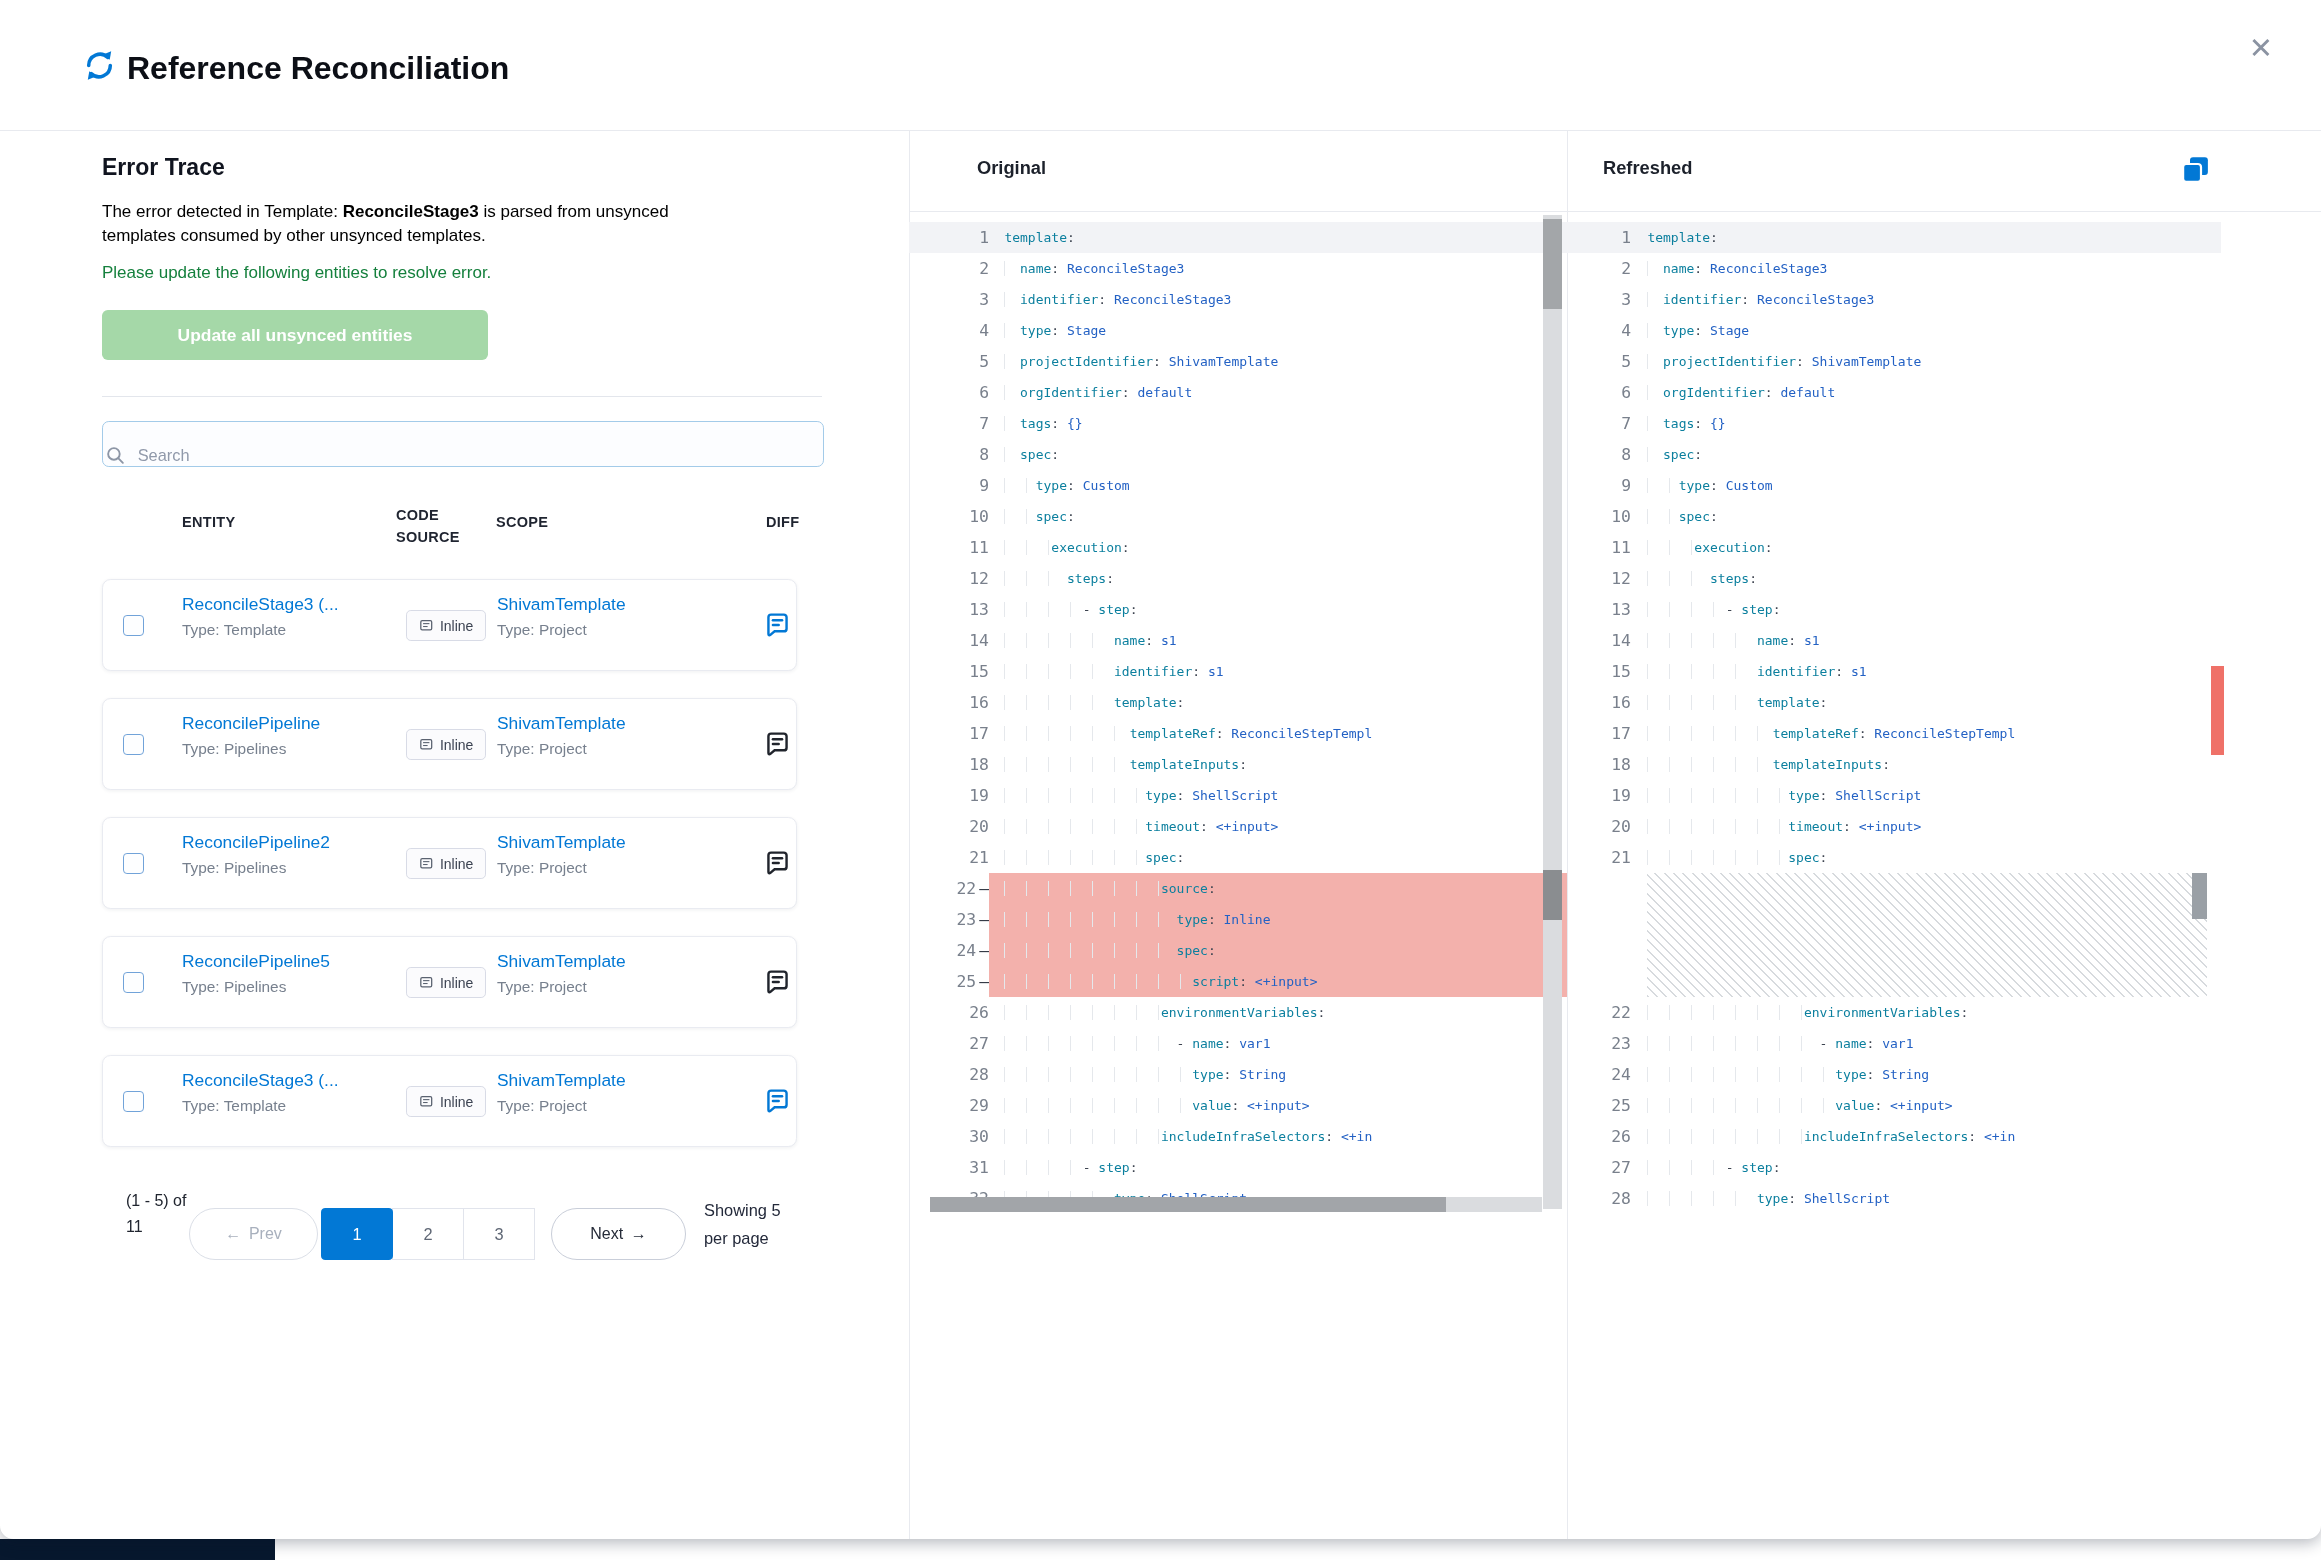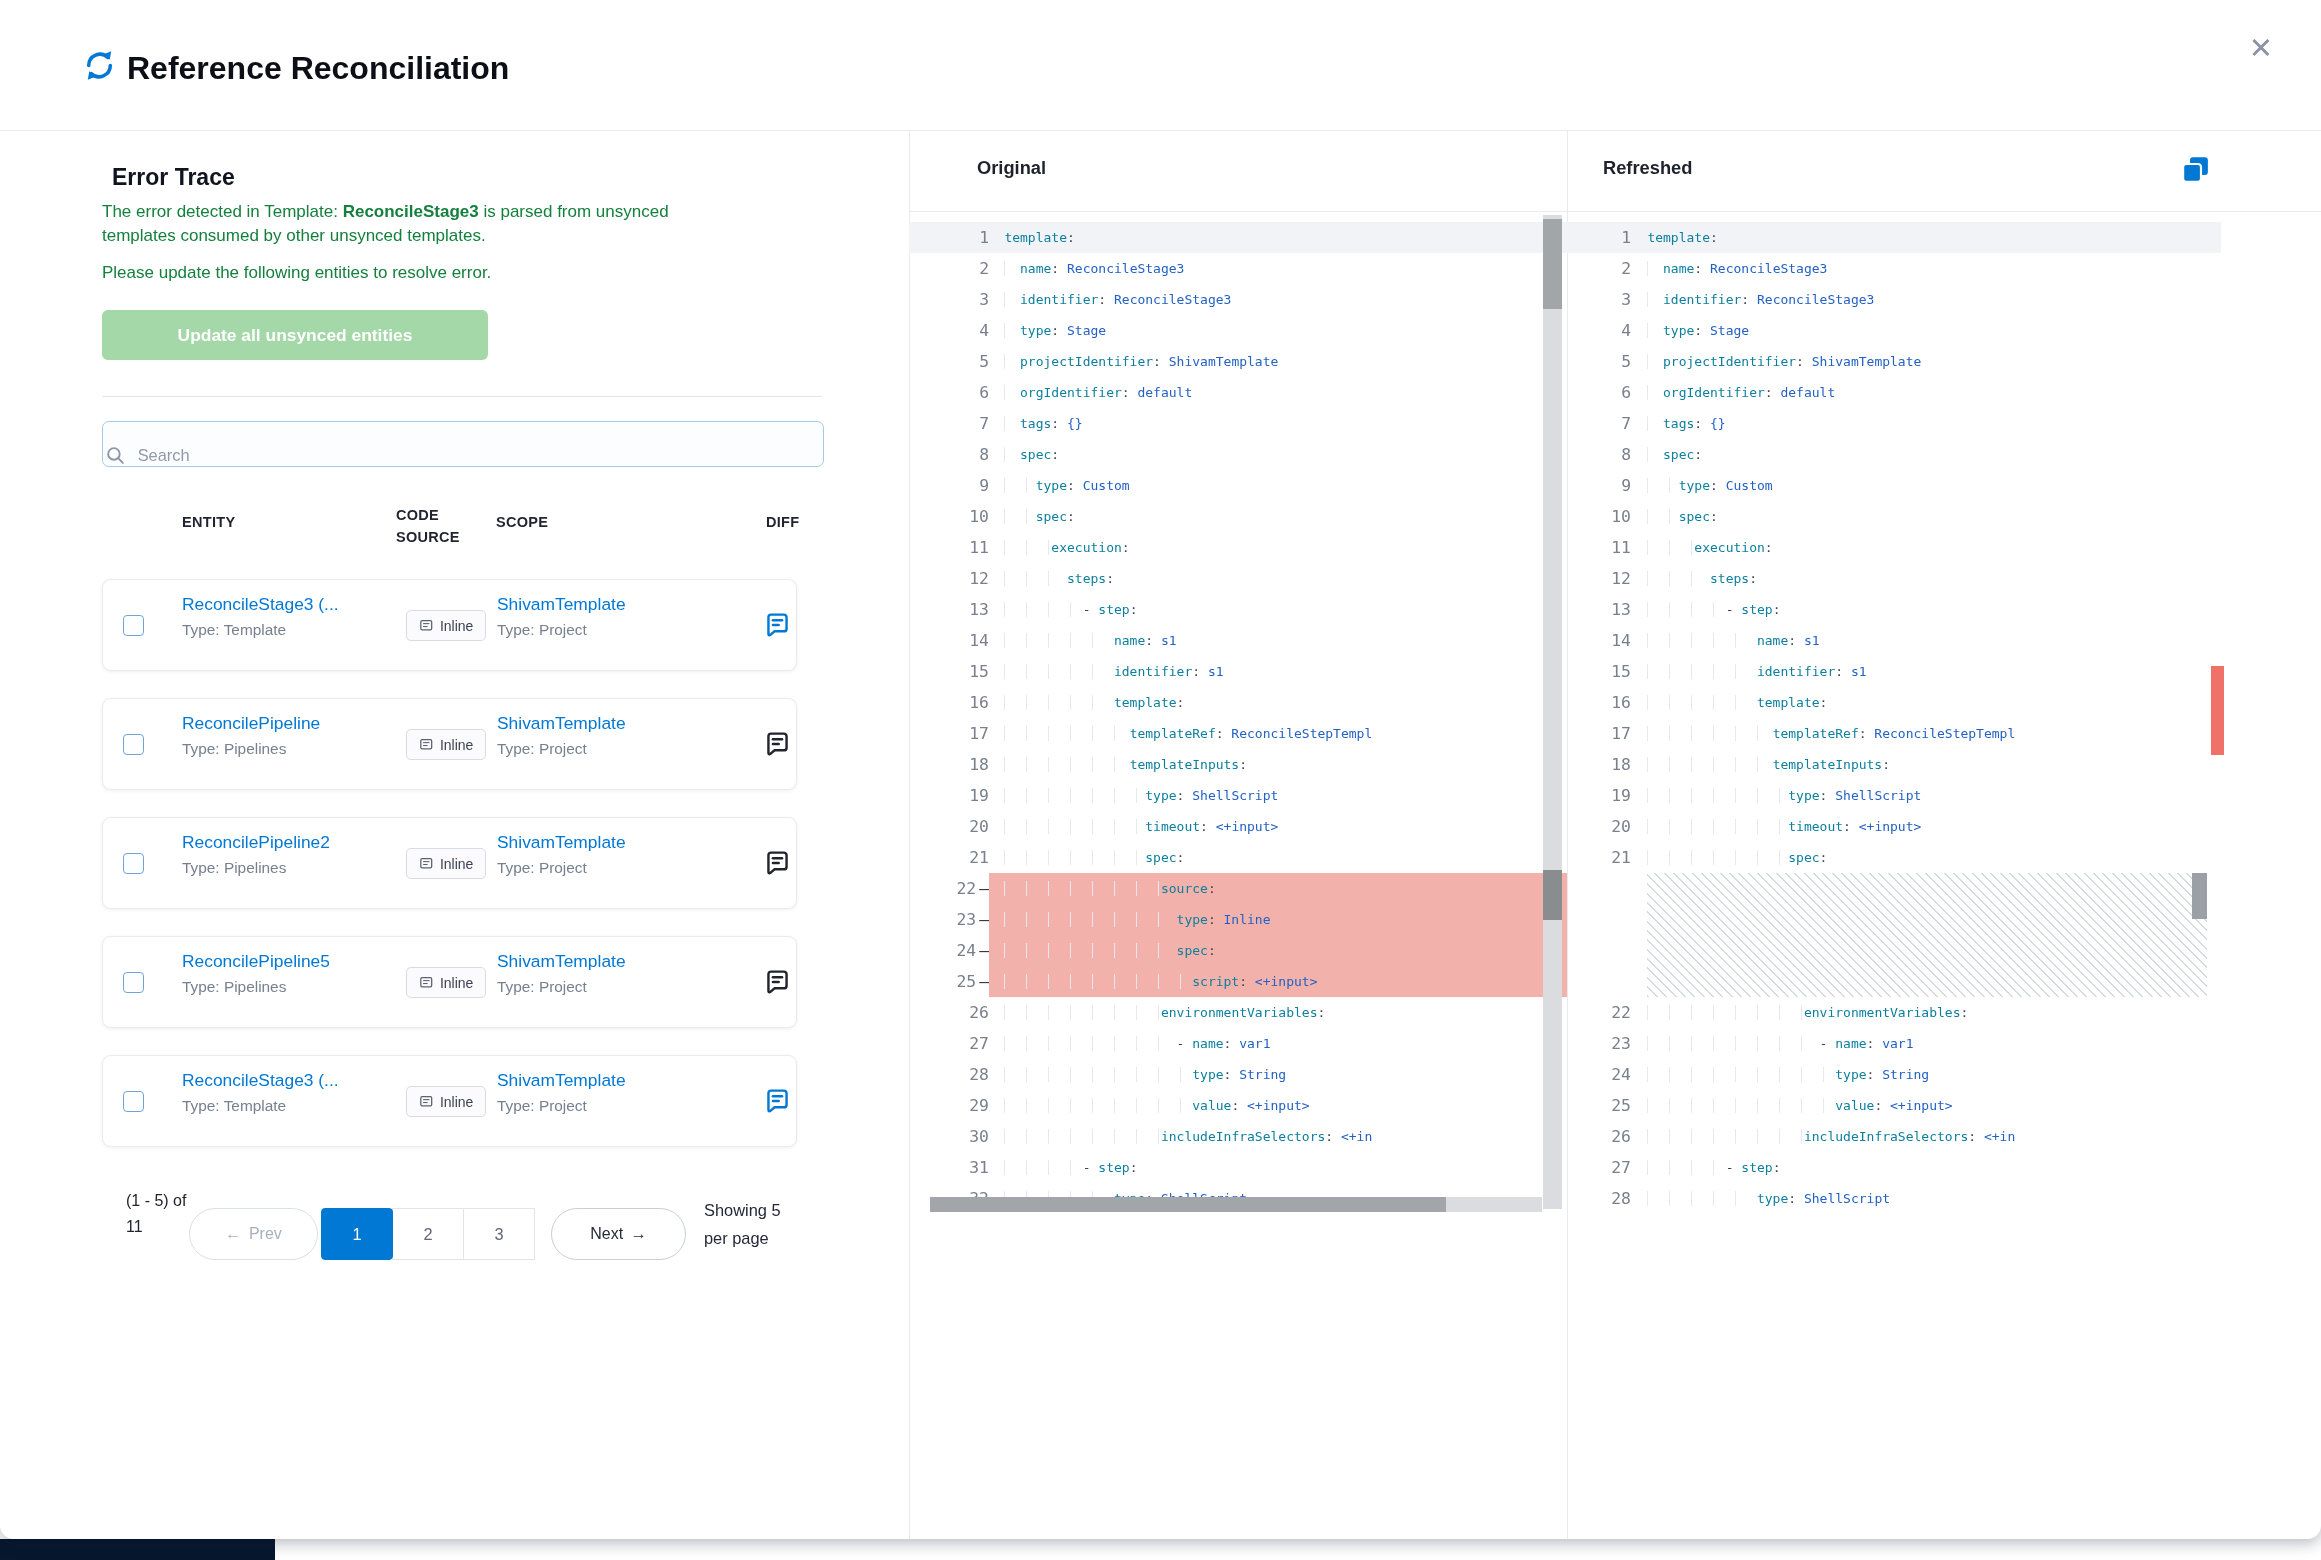--- a/index.html
+++ b/index.html
@@ -8,22 +8,22 @@
   .modal{position:absolute;left:0;top:0;width:2321px;height:1539px;background:#fff;
     border-radius:0 0 13.5px 13.5px;box-shadow:0 3.9px 15.4px rgba(10,20,40,.30);}
   
   .hdr{position:absolute;left:0;top:0;width:100%;height:130px;border-bottom:1px solid #e8eaef;}
   .sync{position:absolute;left:81px;top:47px;width:37px;height:37px;}
   .title{position:absolute;left:127px;top:50px;margin:0;font-size:32px;font-weight:700;color:#0c0f16;}
   .close{position:absolute;right:42px;top:33px;font-size:29px;font-weight:300;color:#8b93a2;
     background:none;border:none;cursor:pointer;line-height:1;}
   
   .left{position:absolute;left:0;top:130px;width:909px;height:1409px;border-right:1px solid #e8eaef;}
-  .et-h{position:absolute;left:102px;top:24px;margin:10px;font-size:23px;font-weight:700;color:#10141f;}
-  .desc{position:absolute;left:102px;top:70px;width:626px;margin:0;font-size:17px;line-height:24px;color:#15803d;}
+  .et-h{position:absolute;left:102px;top:24px;margin:0;font-size:23px;font-weight:700;color:#10141f;}
+  .desc{position:absolute;left:102px;top:70px;width:626px;margin:0;font-size:17px;line-height:24px;color:#000000;}
   .desc2{position:absolute;left:102px;top:133px;width:676px;margin:0;font-size:17px;color:#15803d;}
   .update-btn{position:absolute;left:102px;top:180px;width:386px;height:50px;border:none;border-radius:5.8px;
     background:#a5d8a8;color:#ffffff;font-size:17.4px;font-weight:700;cursor:default;}
   .hr1{position:absolute;left:102px;top:266px;width:720px;height:0;border:none;border-top:1px solid #e3e6ec;margin:0;}
   .search{position:absolute;left:102px;top:291px;width:722px;height:46px;box-sizing:border-box;
     border:1.4px solid #a3cbe9;border-radius:6.8px;background:#fcfdff;display:flex;align-items:flex-end;padding:0 2px;}
   .search input{flex:1;border:none;outline:none;background:transparent;font-size:16.4px;color:#333;
     font-family:"Liberation Sans",sans-serif;margin-left:9.7px;}
   .search input::placeholder{color:#9099aa;}
   .th{position:absolute;font-size:14.5px;font-weight:700;color:#1f2430;letter-spacing:0.3px;}

